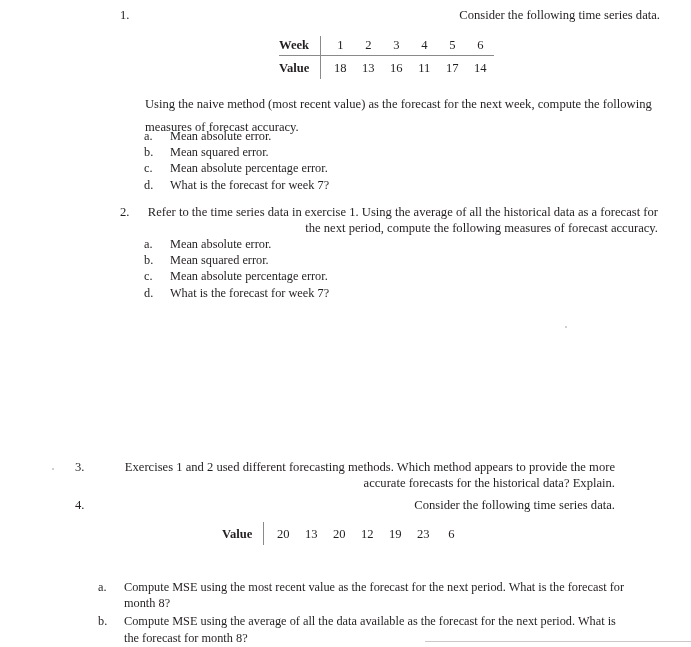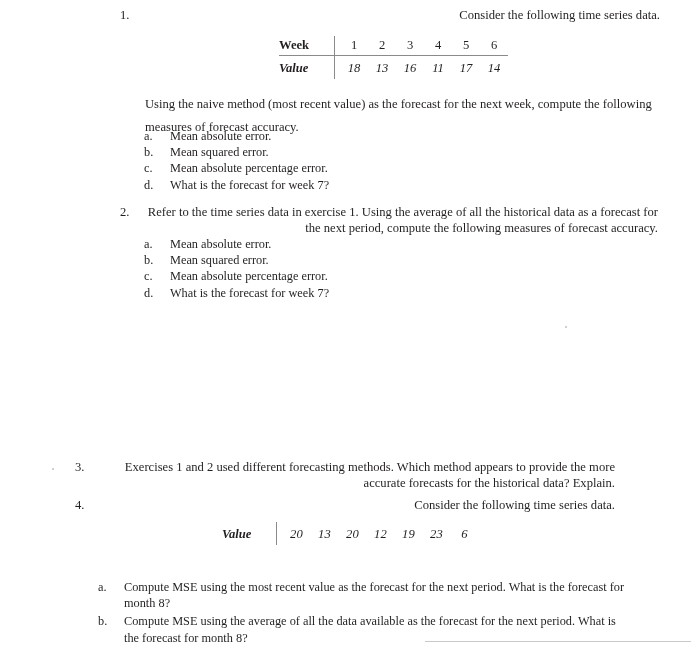--- a/index.html
+++ b/index.html
@@ -74,34 +74,33 @@
   .ts-table td, .ts-table th {
     padding: 0;
     text-align: center;
     font-weight: normal;
     vertical-align: middle;
     white-space: nowrap;
   }
   .ts-table .hdr-label {
     font-weight: bold;
     text-align: left;
-    padding-right: 25px;
+    padding-right: 11px;
     border-right: 1px solid #8a8a8a;
   }
   .ts-table tr.row-head td {
     height: 19px;
     border-bottom: 1.4px solid #8a8a8a;
   }
   .ts-table tr.row-head td.hdr-label {
     border-bottom: 1.4px solid #8a8a8a;
   }
   .ts-table tr.row-vals td {
     height: 21px;
     padding-top: 2px;
-    font-style: italic;
   }
   .ts-table td.cell {
     padding-left: 7px;
     padding-right: 7px;
     min-width: 14px;
   }
   .ts-table td.cell.first {
     padding-left: 12px;
   }
 

